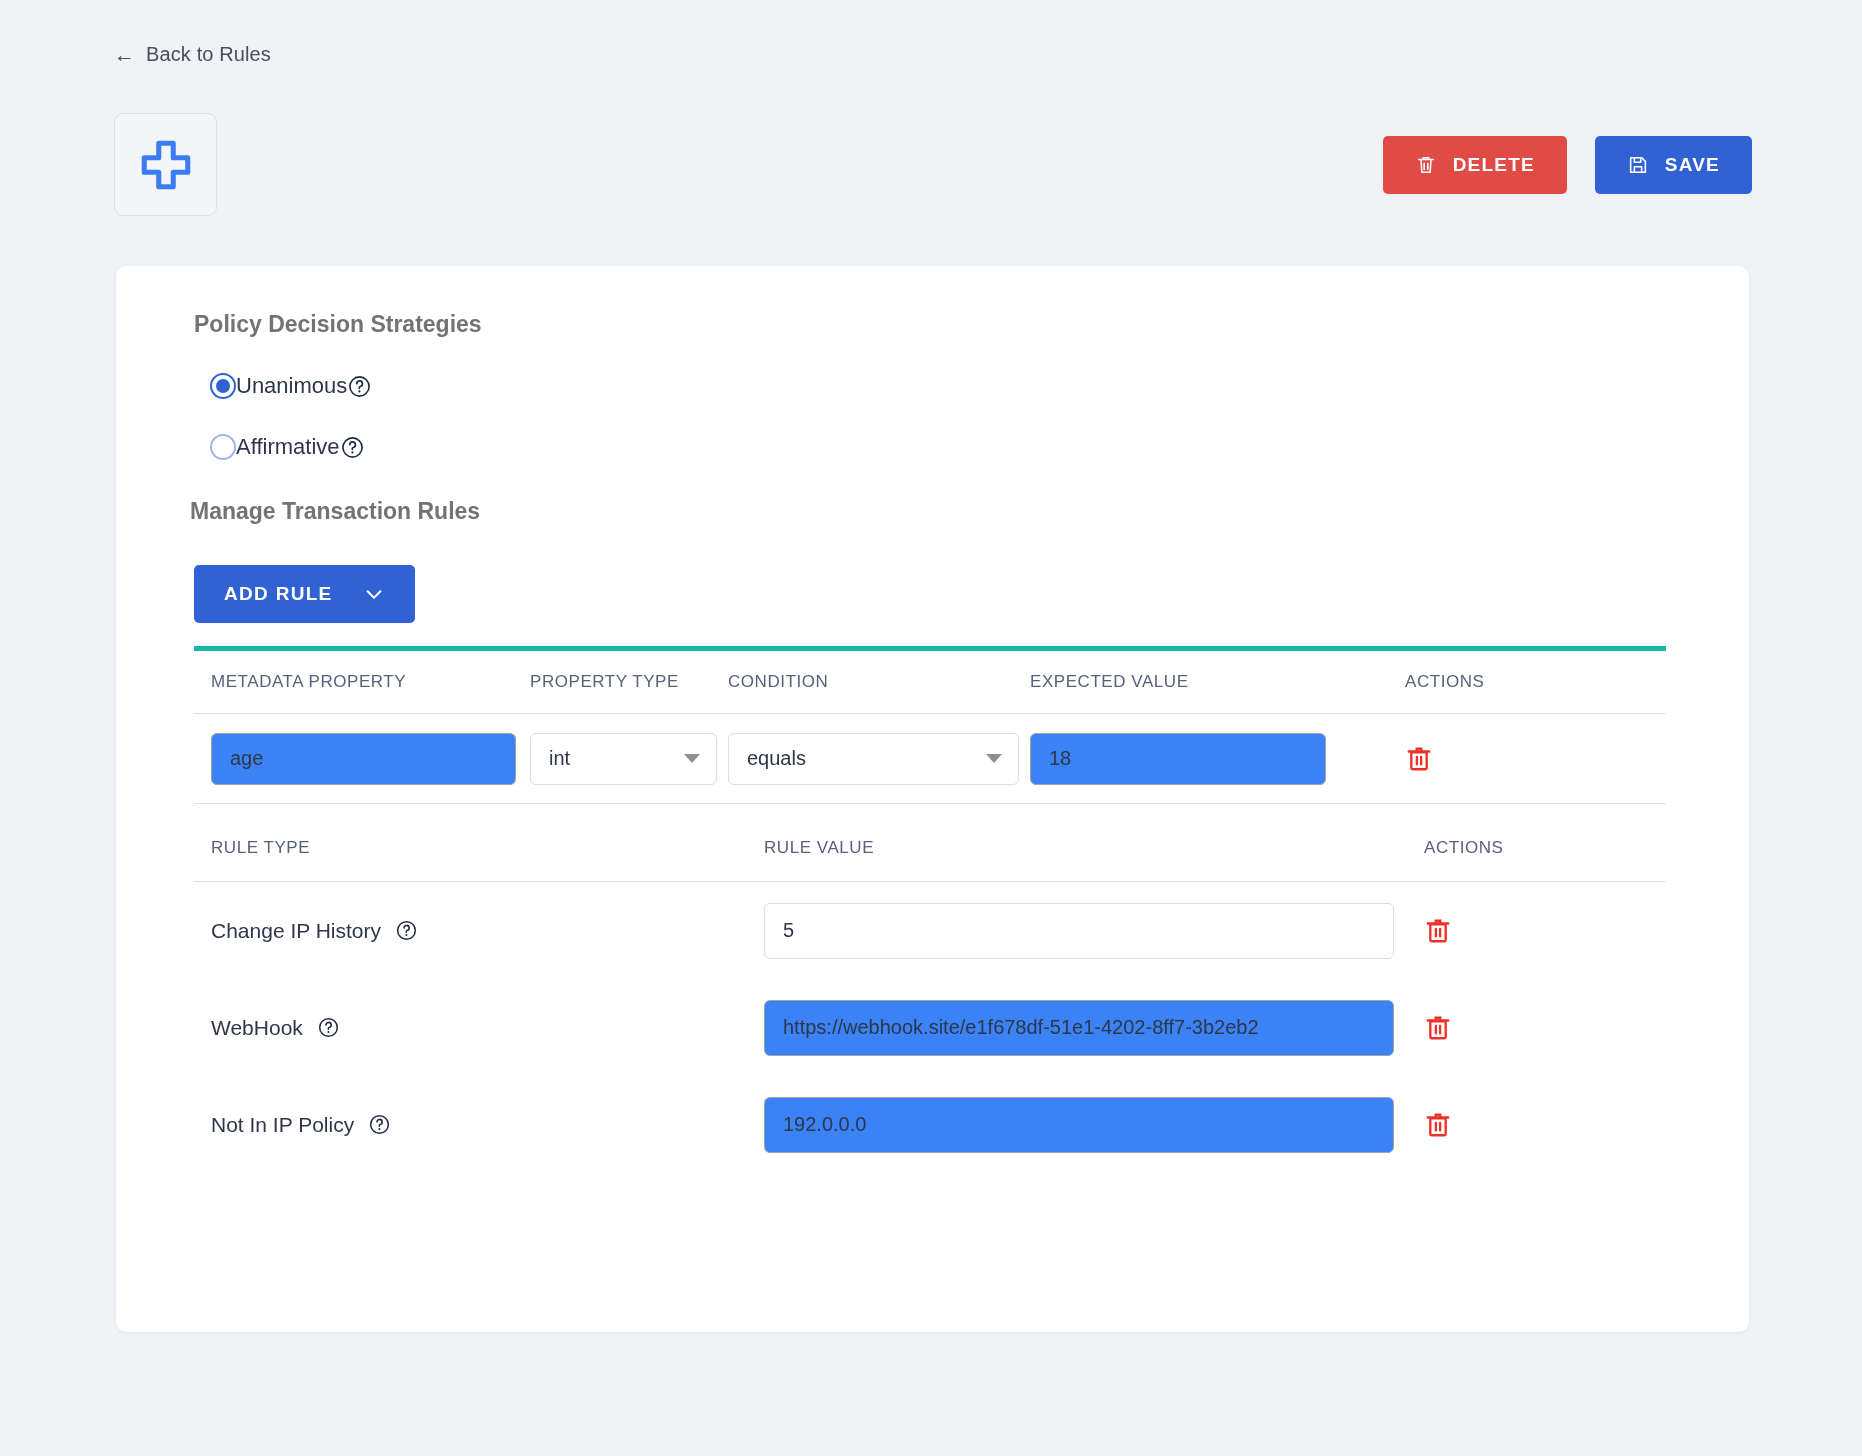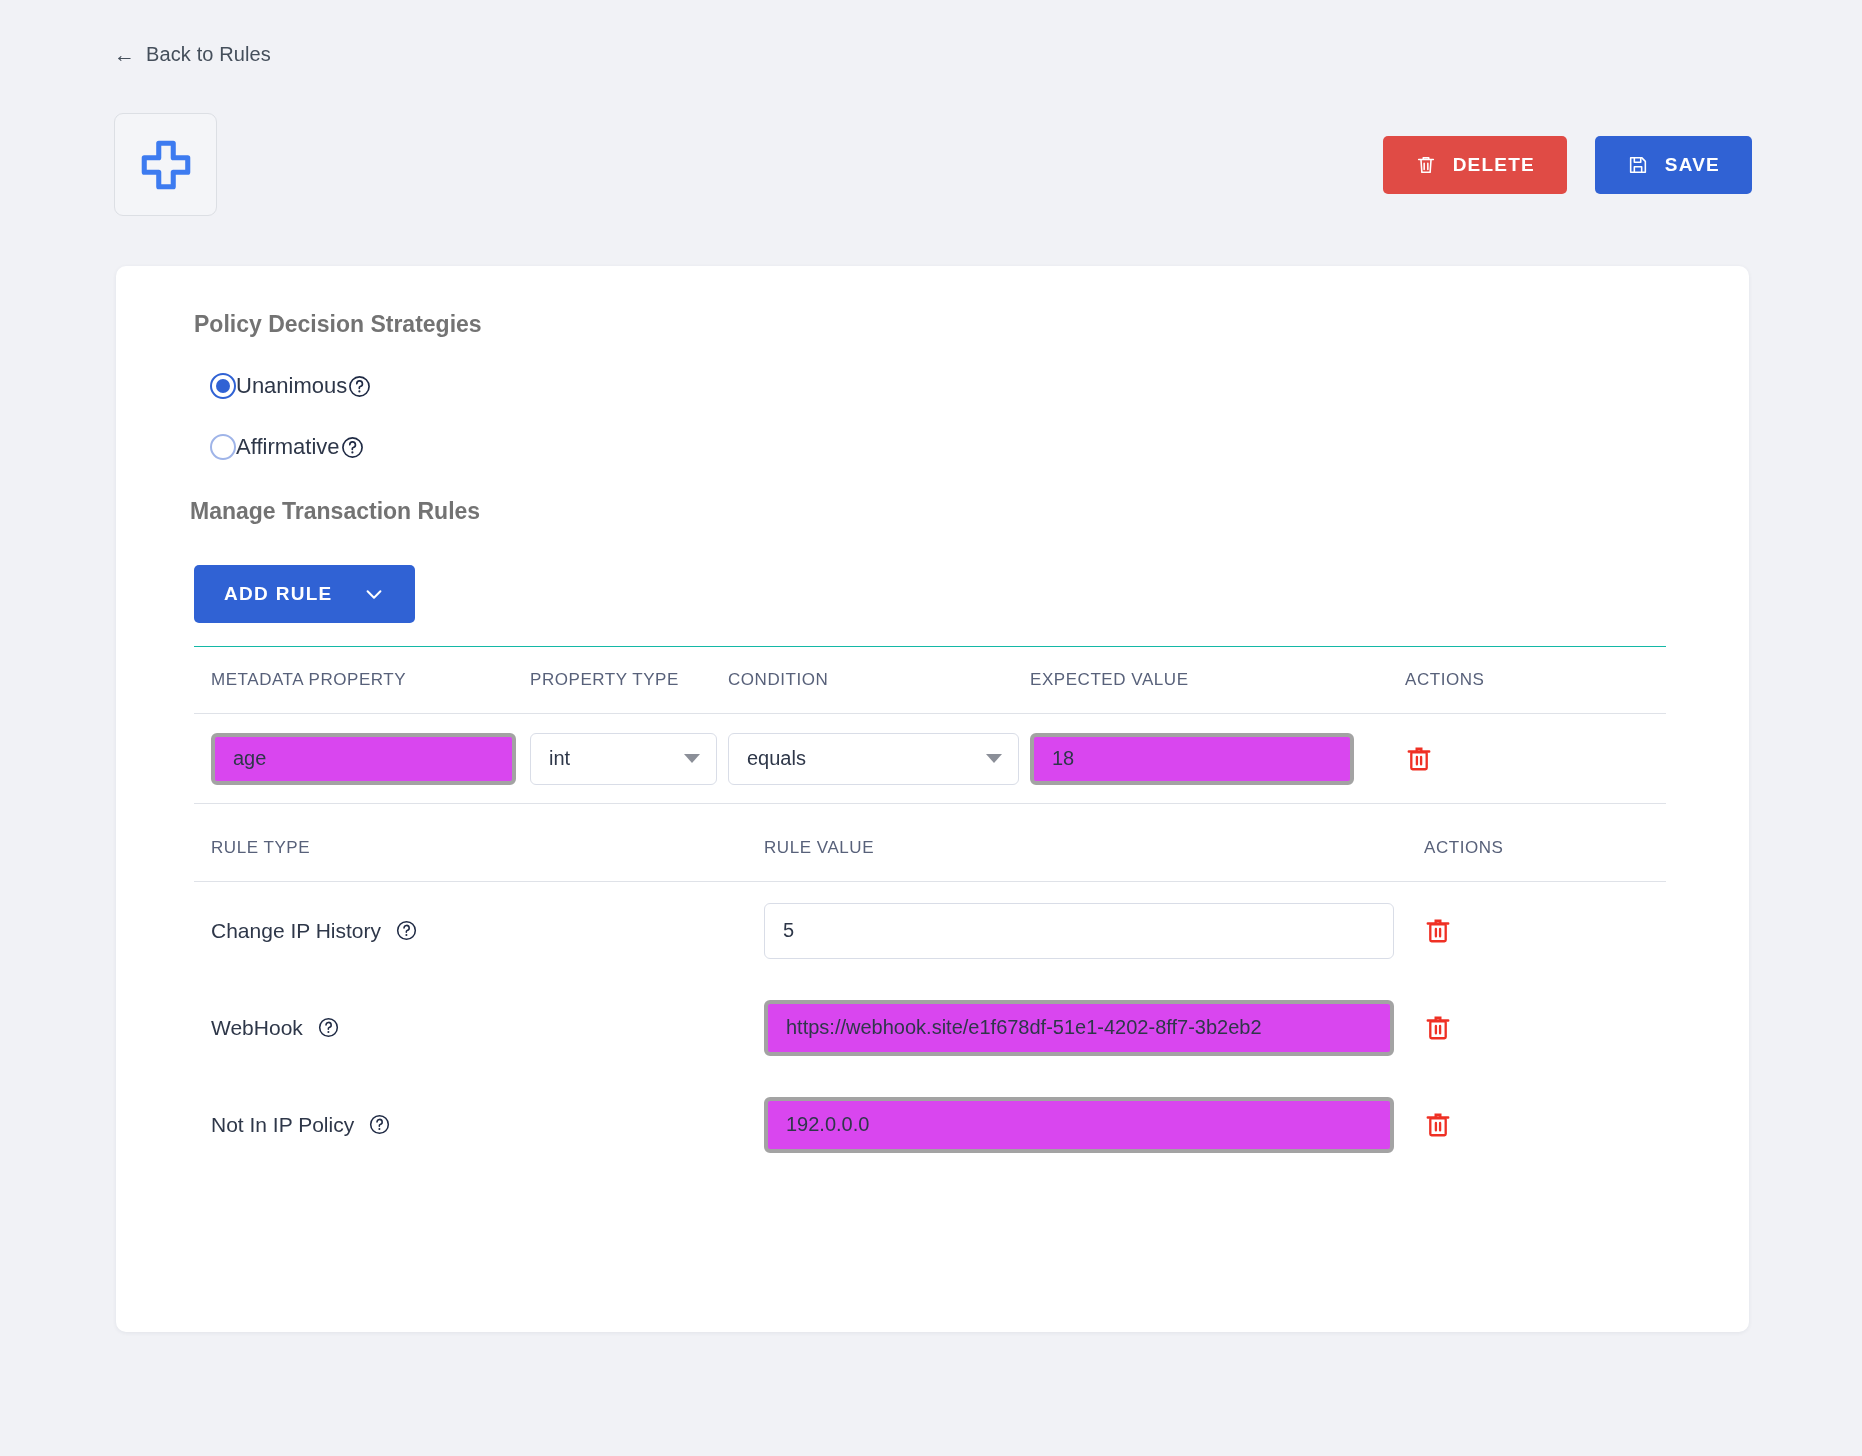--- a/index.html
+++ b/index.html
@@ -77,55 +77,55 @@
     display: flex; align-items: center; gap: 30px;
     height: 58px; padding: 0 30px; border: none; border-radius: 5px;
     background: #3062d4; color: #fff; font-size: 19px; font-weight: 700;
     letter-spacing: 1.3px; cursor: pointer; font-family: "Liberation Sans", sans-serif; margin-top: 12px;
   }
 
   
   .tbl { position: absolute; left: 78px; width: 1472px; }
   .tbl.t1 { top: 380px; }
   .tbl.t2 { top: 548px; }
-  .rule-line-top { border-top: 1px solid #14b8a6; }
+  .rule-line-top { border-top: 5px solid #14b8a6; }
   .rule-line-bot { border-bottom: 1px solid #dfe2e8; }
 
   .thead { display: flex; align-items: center; height: 68px; }
   .th {
     font-size: 17px; letter-spacing: .55px; color: #58617a; text-transform: uppercase;
   }
 
   .t1 .c-meta  { width: 336px; padding-left: 17px; }
   .t1 .c-ptype { width: 198px; }
   .t1 .c-cond  { width: 302px; }
   .t1 .c-eval  { width: 335px; }
   .t1 .c-act   { width: 250px; text-align: left; padding-left: 40px;}
 
   .trow { display: flex; align-items: center; height: 90px; }
 
   .inp {
-    height: 52px; border-radius: 6px; background: #d946ef; border: 4px solid #a3a3a3;
+    height: 52px; border-radius: 6px; background: #3b82f6; border: 1px solid #a3a3a3;
     display: flex; align-items: center; padding: 0 18px;
     font-size: 20px; color: #2e3749;
     overflow: hidden; white-space: nowrap;
   }
   .inp.white { background: #fff; border: 1px solid #d9dde7; }
   .sel {
     height: 52px; border-radius: 6px; background: #fff; border: 1px solid #d9dde7;
     display: flex; align-items: center; justify-content: space-between; padding: 0 16px 0 18px;
     font-size: 20px; color: #2e3749; cursor: pointer;
   }
   .caret { width: 0; height: 0; border-left: 8px solid transparent; border-right: 8px solid transparent;
            border-top: 9px solid #8b8f98; }
 
   .w-meta { width: 305px; }
   .w-sel1 { width: 187px; }
   .w-sel2 { width: 291px; text-align: right; }
-  .w-eval { width: 324px; }
+  .w-eval { width: 296px; }
 
   .trash-cell { width: 250px; display: flex; align-items: center; padding-left: 40px; }
   .trash { cursor: pointer; display: block; }
 
   
   .t2 .c-rtype { width: 570px; padding-left: 17px; }
   .t2 .c-rval  { width: 660px; }
   .t2 .c-act2  { width: 242px; }
 
   .t2 .rowtype { width: 570px; padding-left: 17px; display: flex; align-items: center; gap: 14px;

